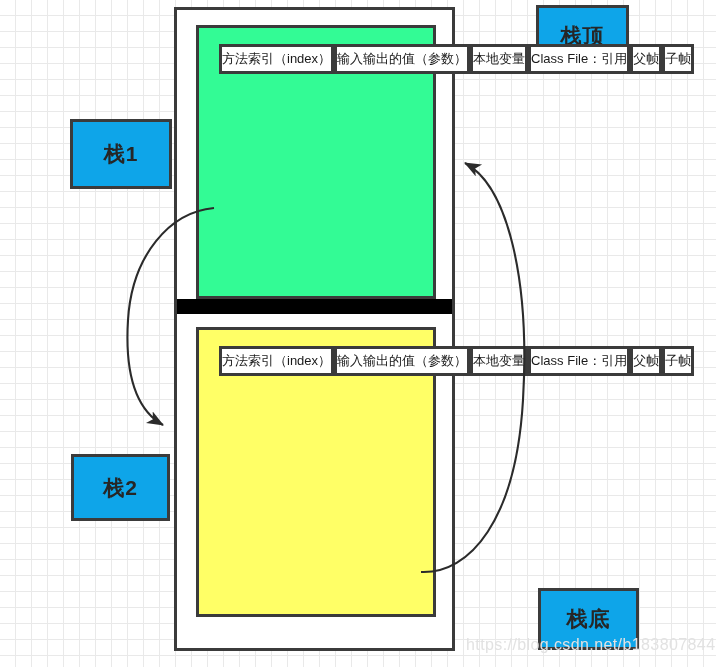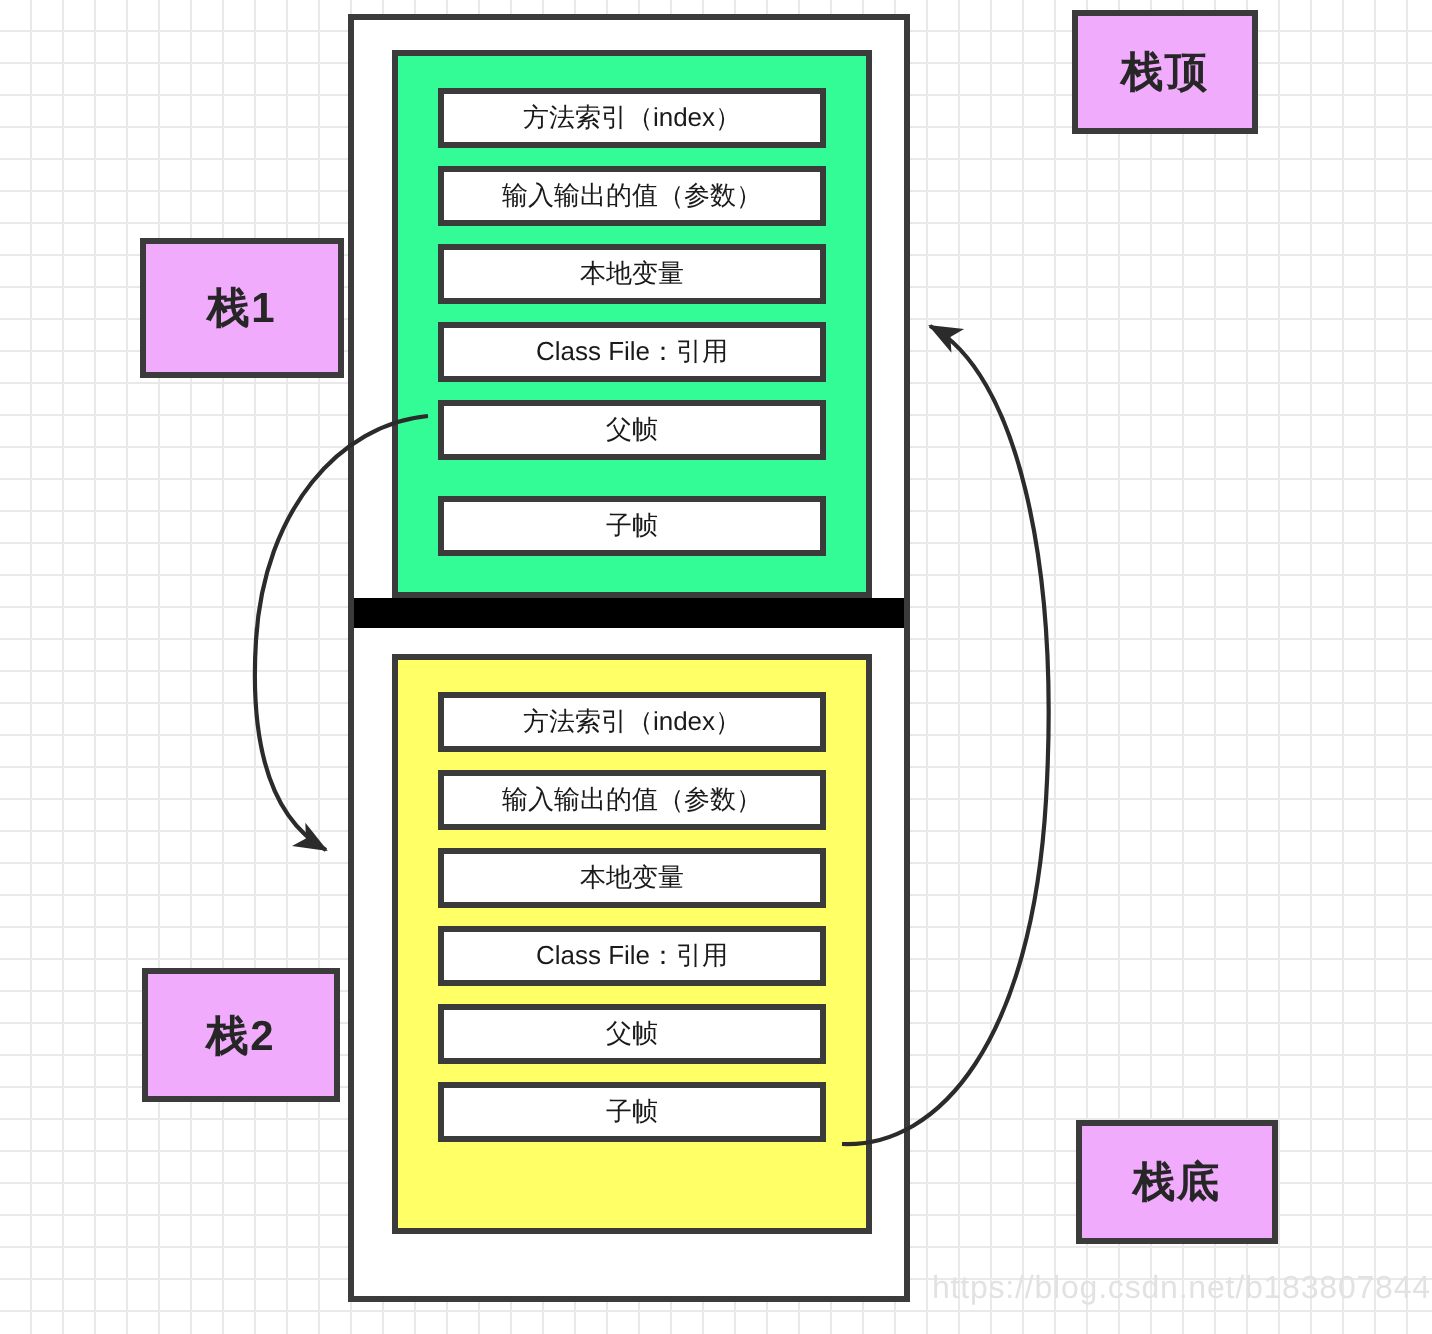--- a/index.html
+++ b/index.html
@@ -31,21 +31,21 @@
       16px 16px,
       80px 80px,
       80px 80px;
     background-position: -1px -1px, -1px -1px, -1px -1px, -1px -1px;
   }
 
   
   .label-box {
     position: absolute;
     border: 3px solid #3b3b3b;
-    background: #f0abfc;
+    background: #0ea5e9;
     display: flex;
     align-items: center;
     justify-content: center;
     font-size: 21px;
     font-weight: bold;
     color: #262626;
     letter-spacing: 1px;
     box-sizing: border-box;
   }
 
@@ -88,21 +88,20 @@
     height: 15px;
     background: #000000;
   }
 
   .frame-rows {
     position: absolute;
     left: 0; top: 0; right: 0; bottom: 0;
     padding: 16px 20px;
     box-sizing: border-box;
     display: flex;
-    flex-direction: column;
   }
   .frame-row {
     height: 30px;
     border: 3px solid #3b3b3b;
     background: #ffffff;
     display: flex;
     align-items: center;
     justify-content: center;
     font-size: 13px;
     color: #1a1a1a;
@@ -138,25 +137,25 @@
 <div id="grid-bg"></div>
 
 <div class="label-box" style="left:536px; top:5px; width:93px; height:62px;">
   <span>栈顶</span>
 </div>
 
 <div class="label-box" style="left:70px; top:119px; width:102px; height:70px;">
   <span>栈1</span>
 </div>
 
-<div class="label-box" style="left:71px; top:454px; width:99px; height:67px;margin-top:30px;">
+<div class="label-box" style="left:71px; top:454px; width:99px; height:67px;">
   <span>栈2</span>
 </div>
 
-<div class="label-box" style="left:538px; top:560px; width:101px; height:62px;">
+<div class="label-box" style="left:538px; top:588px; width:101px; height:62px;">
   <span>栈底</span>
 </div>
 
 <div id="stack-container">
 
   <div class="frame-block" id="frame-green">
     <div class="frame-rows">
       <div class="frame-row">方法索引（index）</div>
       <div class="gap-small"></div>
       <div class="frame-row">输入输出的值（参数）</div>

